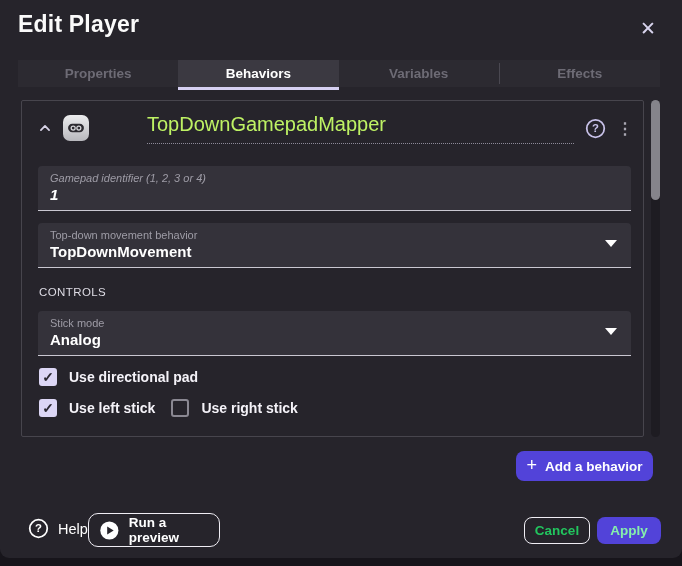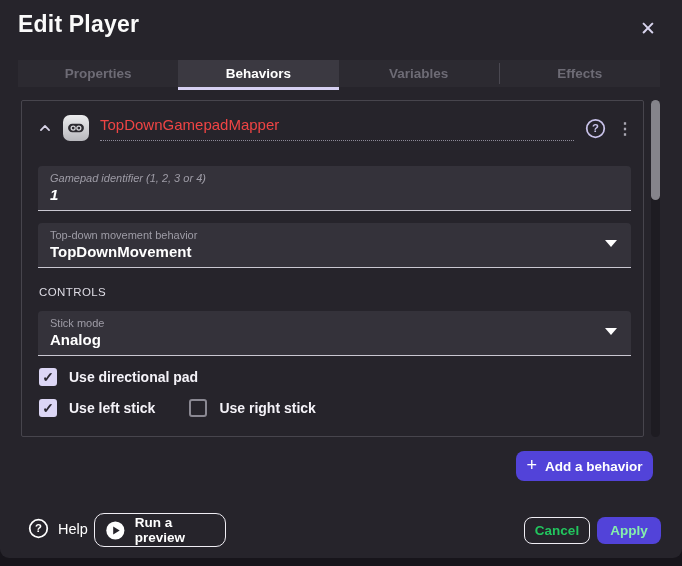--- a/index.html
+++ b/index.html
@@ -46,22 +46,22 @@
     position:absolute;left:16px;right:12px;top:10px;height:34px;
     display:flex;align-items:center;gap:11px;
   }
   .chev{width:14px;height:14px;color:#d6d2e6;flex:0 0 auto;cursor:pointer;}
   .bhv-icon{
     width:26px;height:26px;border-radius:7px;flex:0 0 auto;
     background:linear-gradient(180deg,#ececee 0%,#b8b8bd 100%);
     display:flex;align-items:center;justify-content:center;
   }
   .bhv-name{
-    flex:1;font-size:15px;color:#ef4444;padding-bottom:7px;
-    border-bottom:1px dotted #8d8a98;white-space:nowrap;overflow:hidden;cursor:text;
+    flex:1;font-size:20px;color:#bef264;padding-bottom:7px;
+    border-bottom:1px dotted #8d8a98;white-space:nowrap;overflow:hidden;cursor:text;margin-left:47px;
   }
   .help-circle{width:21px;height:21px;flex:0 0 auto;cursor:pointer;}
   .dots{width:14px;text-align:center;color:#a9a7b2;font-size:16px;font-weight:700;cursor:pointer;flex:0 0 auto;}
   
   .field{
     position:absolute;left:16px;width:593px;height:45px;box-sizing:border-box;
     background:#34323a;border-radius:4px 4px 0 0;
     border-bottom:1px solid #c9c7d1;padding:5px 12px 0 12px;cursor:text;
   }
   .field .flabel{font-size:11px;color:#9e9ca6;display:block;margin-top:1px;}
@@ -80,21 +80,21 @@
   .check-row{position:absolute;left:17px;display:flex;align-items:center;height:20px;}
   .checkbox{
     width:18px;height:18px;border-radius:3px;box-sizing:border-box;
     border:2px solid #8a8892;display:flex;align-items:center;justify-content:center;
     cursor:pointer;flex:0 0 auto;
   }
   .checkbox .mark{display:none;font-size:14px;font-weight:700;color:#2a2830;line-height:1;}
   .checkbox.checked{background:#dcd6f5;border-color:#dcd6f5;}
   .checkbox.checked .mark{display:block;}
   .check-label{margin-left:12px;font-size:14px;font-weight:600;color:#f4f2f8;}
-  .gap-right{margin-right:34px;}
+  .gap-right{margin-right:16px;}
   
   .scroll-track{
     position:absolute;left:651px;top:100px;width:9px;height:337px;
     background:#1e1c22;border-radius:5px;
   }
   .scroll-thumb{
     position:absolute;left:0;top:0;width:9px;height:100px;
     background:#85848b;border-radius:5px;cursor:grab;
   }
   
@@ -103,21 +103,21 @@
     background:#5243d9;border-radius:8px;display:flex;align-items:center;justify-content:center;
     gap:8px;color:#ffffff;cursor:pointer;
   }
   .add-behavior .plus{font-size:18px;font-weight:400;line-height:1;margin-top:-2px;}
   .add-behavior .lbl{font-size:13.5px;font-weight:700;}
   .footer-help{
     position:absolute;left:28px;top:518px;display:flex;align-items:center;gap:9px;cursor:pointer;
   }
   .footer-help .lbl{font-size:14.5px;font-weight:400;color:#ffffff;}
   .run-preview{
-    position:absolute;left:94px;top:513px;width:132px;height:34px;box-sizing:border-box;
+    position:absolute;left:88px;top:513px;width:132px;height:34px;box-sizing:border-box;
     border:1px solid #efedf4;border-radius:10px;display:flex;align-items:center;
     padding-left:10px;gap:9px;cursor:pointer;
   }
   .run-preview .lbl{font-size:13.5px;font-weight:700;color:#ffffff;}
   .btn-cancel{
     position:absolute;left:524px;top:517px;width:66px;height:27px;box-sizing:border-box;
     border:1px solid #efedf4;border-radius:8px;display:flex;align-items:center;justify-content:center;
     font-size:13.5px;font-weight:700;color:#22c55e;cursor:pointer;
   }
   .btn-apply{

